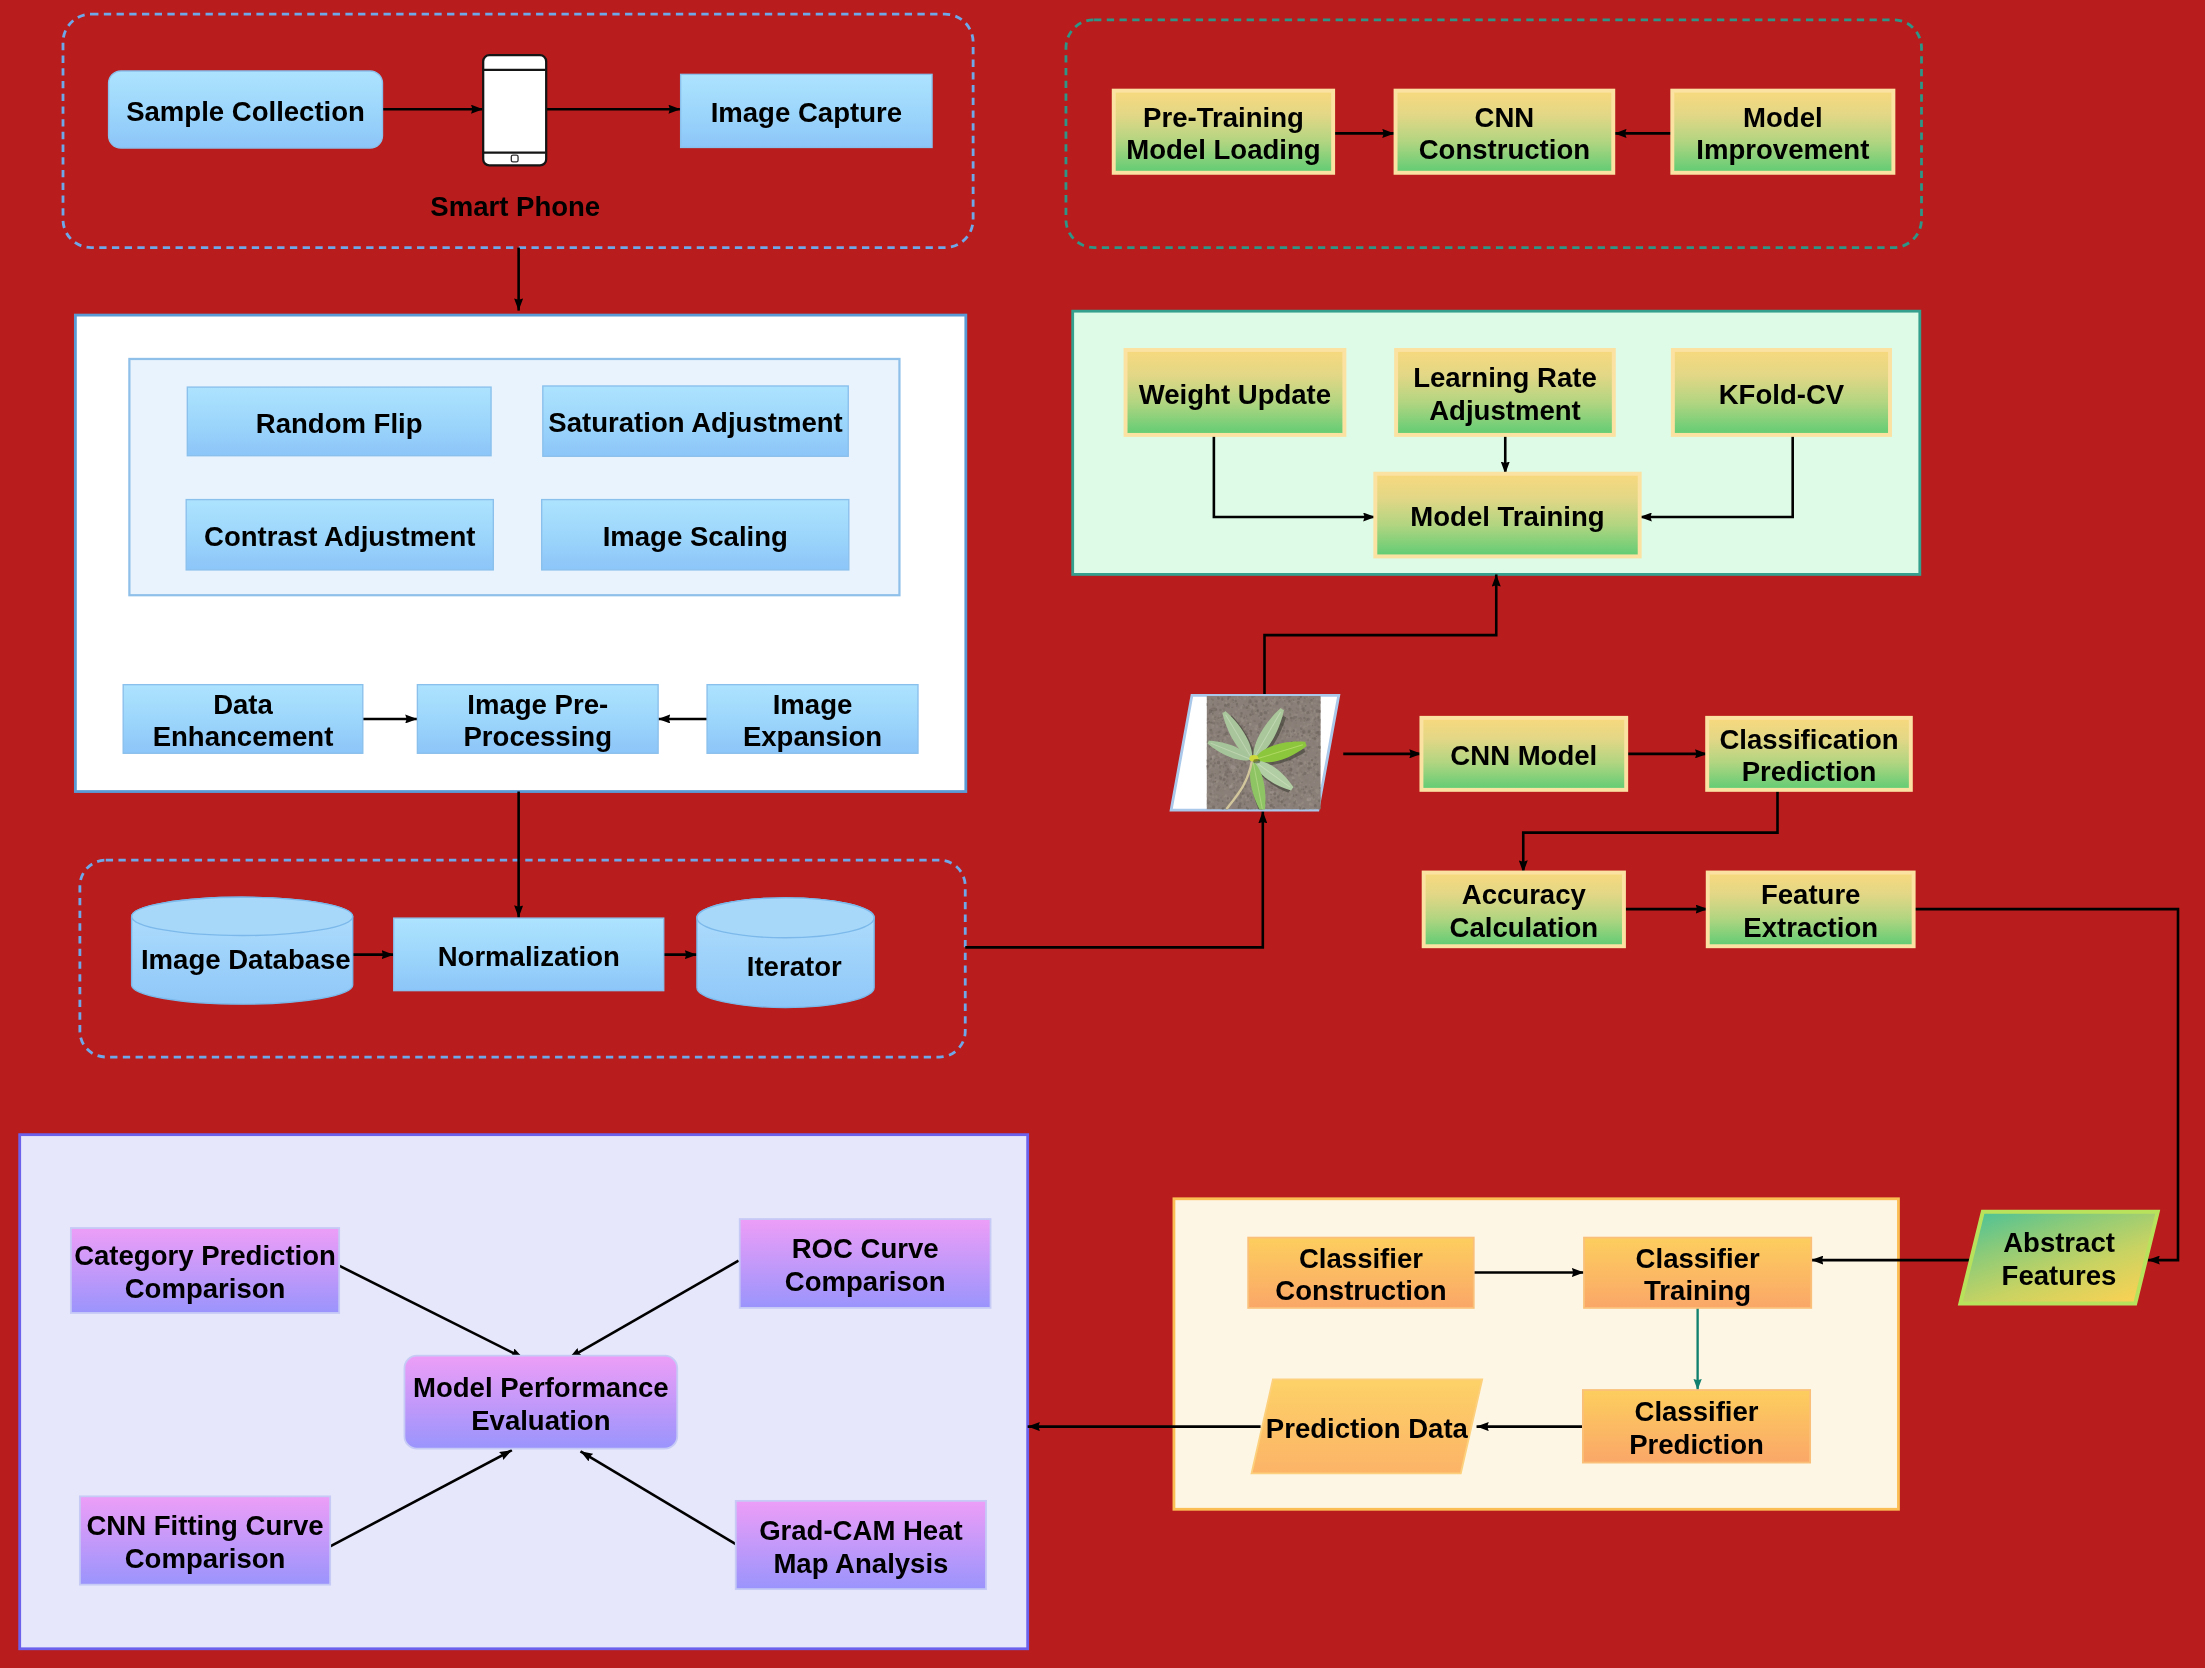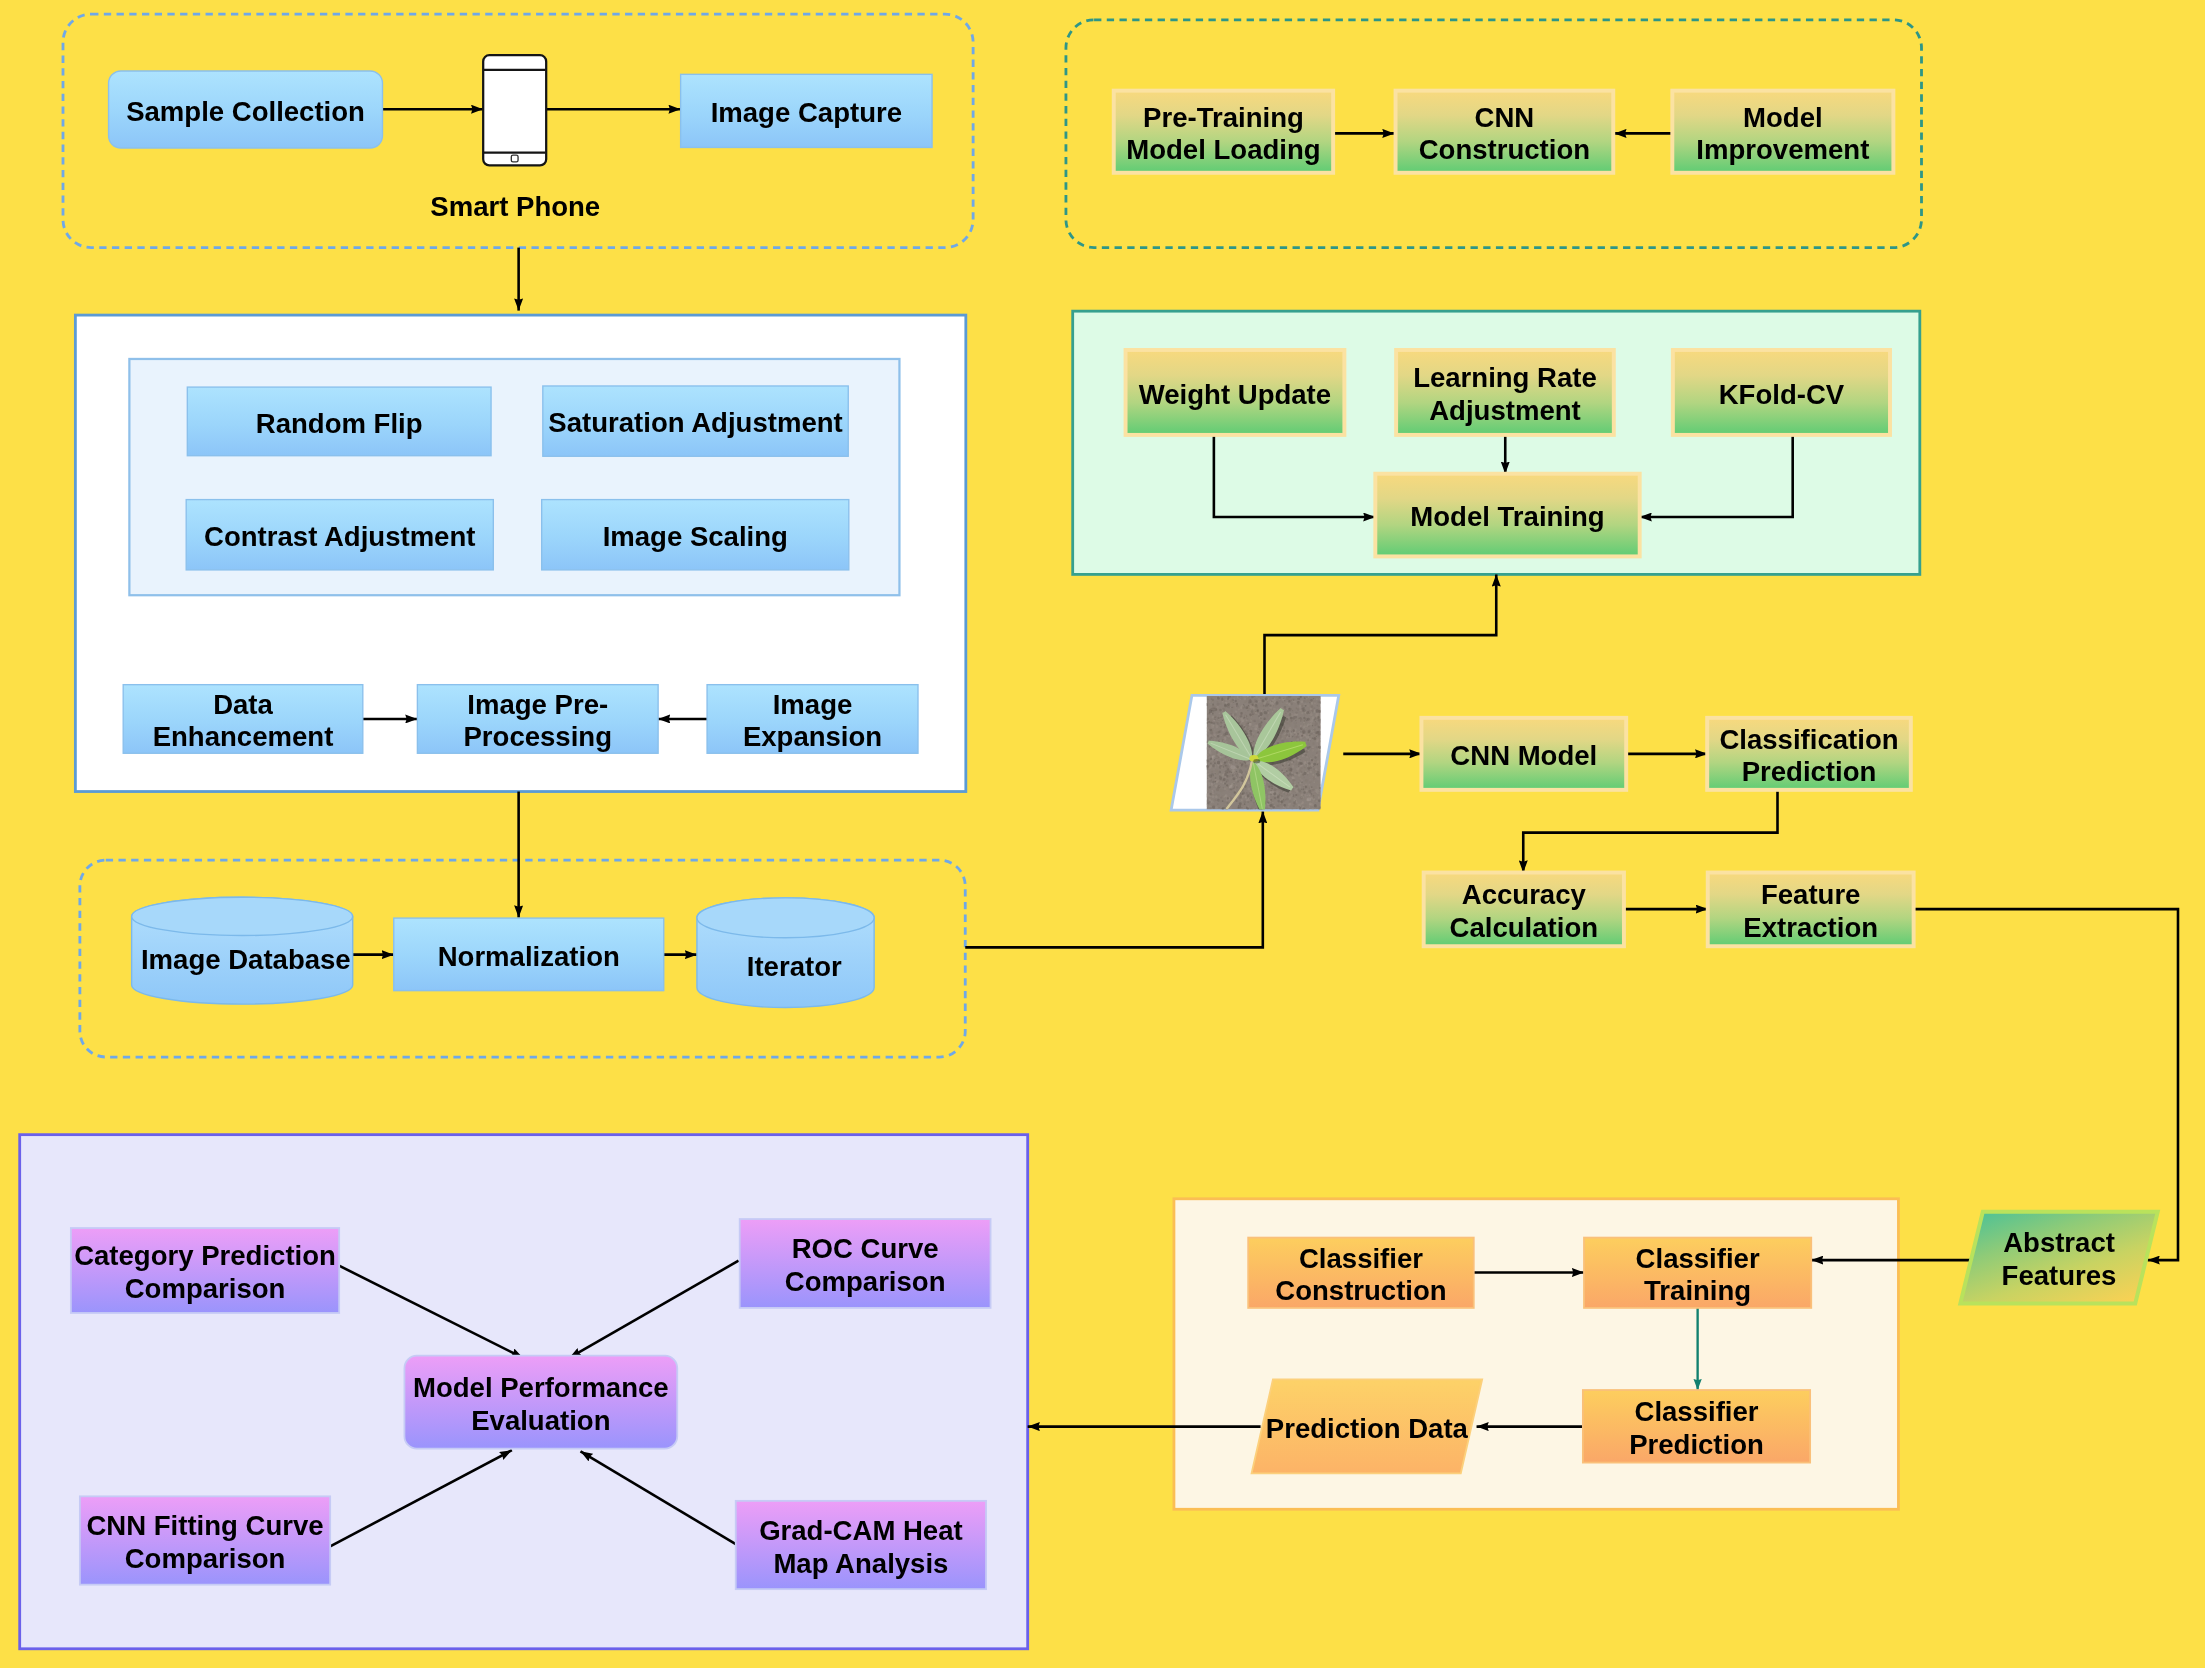--- a/index.html
+++ b/index.html
@@ -1,17 +1,17 @@
 <!DOCTYPE html>
 <html style="font-size:9px"><head>
 <meta charset="utf-8">
 <title>Plant Image Classification Workflow</title>
 <style>
   html,body{margin:0;padding:0;background:#ffffff;}
-  #page{position:relative;width:2205px;height:1668px;background:#fde047;overflow:hidden;}
+  #page{position:relative;width:2205px;height:1668px;background:#b91c1c;overflow:hidden;}
   svg#canvas{display:block;width:2205px;height:1668px;}
   .nodeLabel{font-family:"Liberation Sans",sans-serif;font-weight:bold;fill:#000000;
              text-anchor:middle;dominant-baseline:middle;}
   .freeLabel{font-family:"Liberation Sans",sans-serif;font-weight:bold;fill:#000000;}
 </style>
 </head>
 <body>
 
 <div id="page">
   <svg id="canvas" viewBox="0 0 3920 2965">

